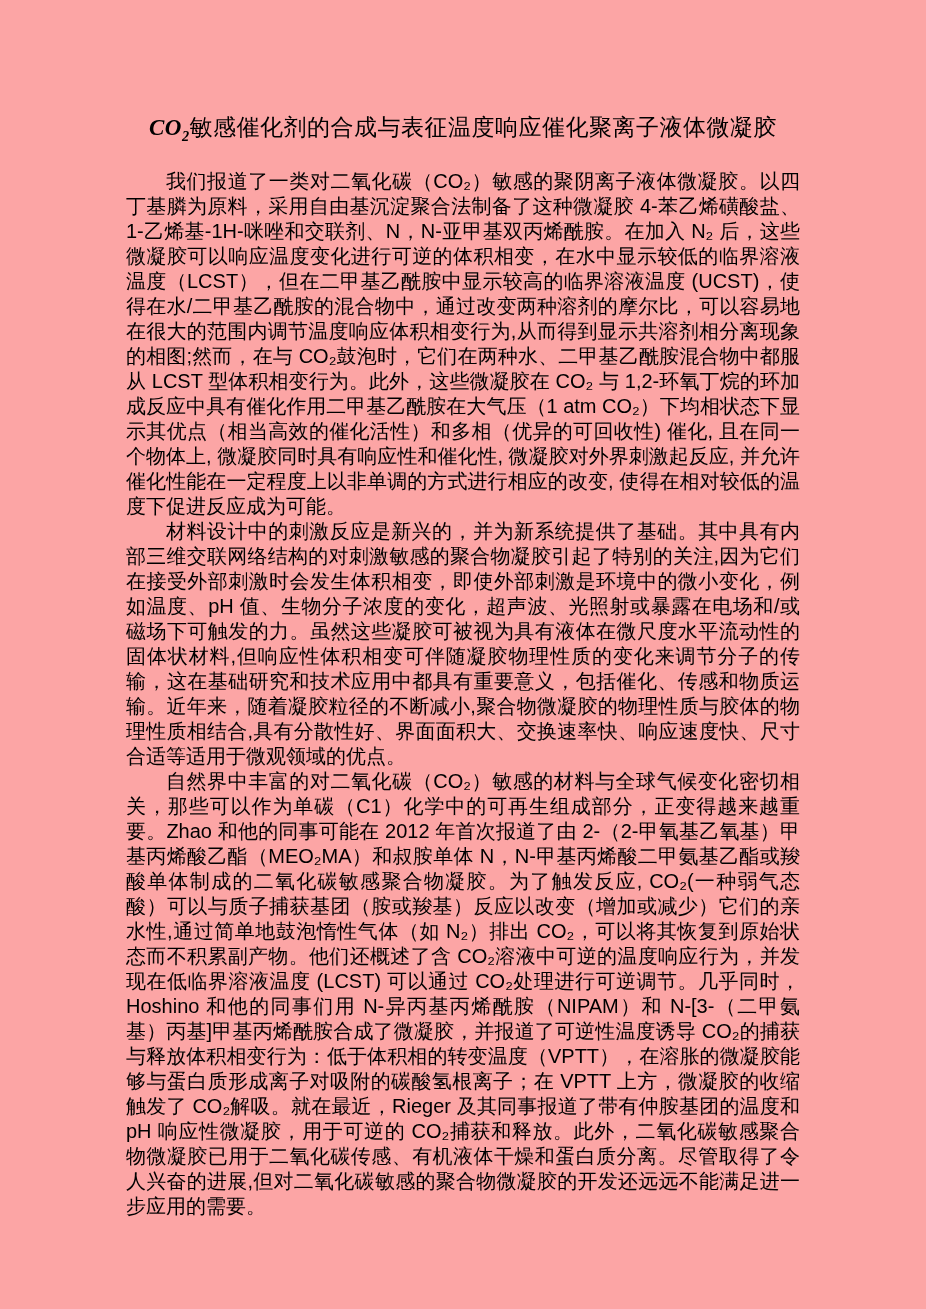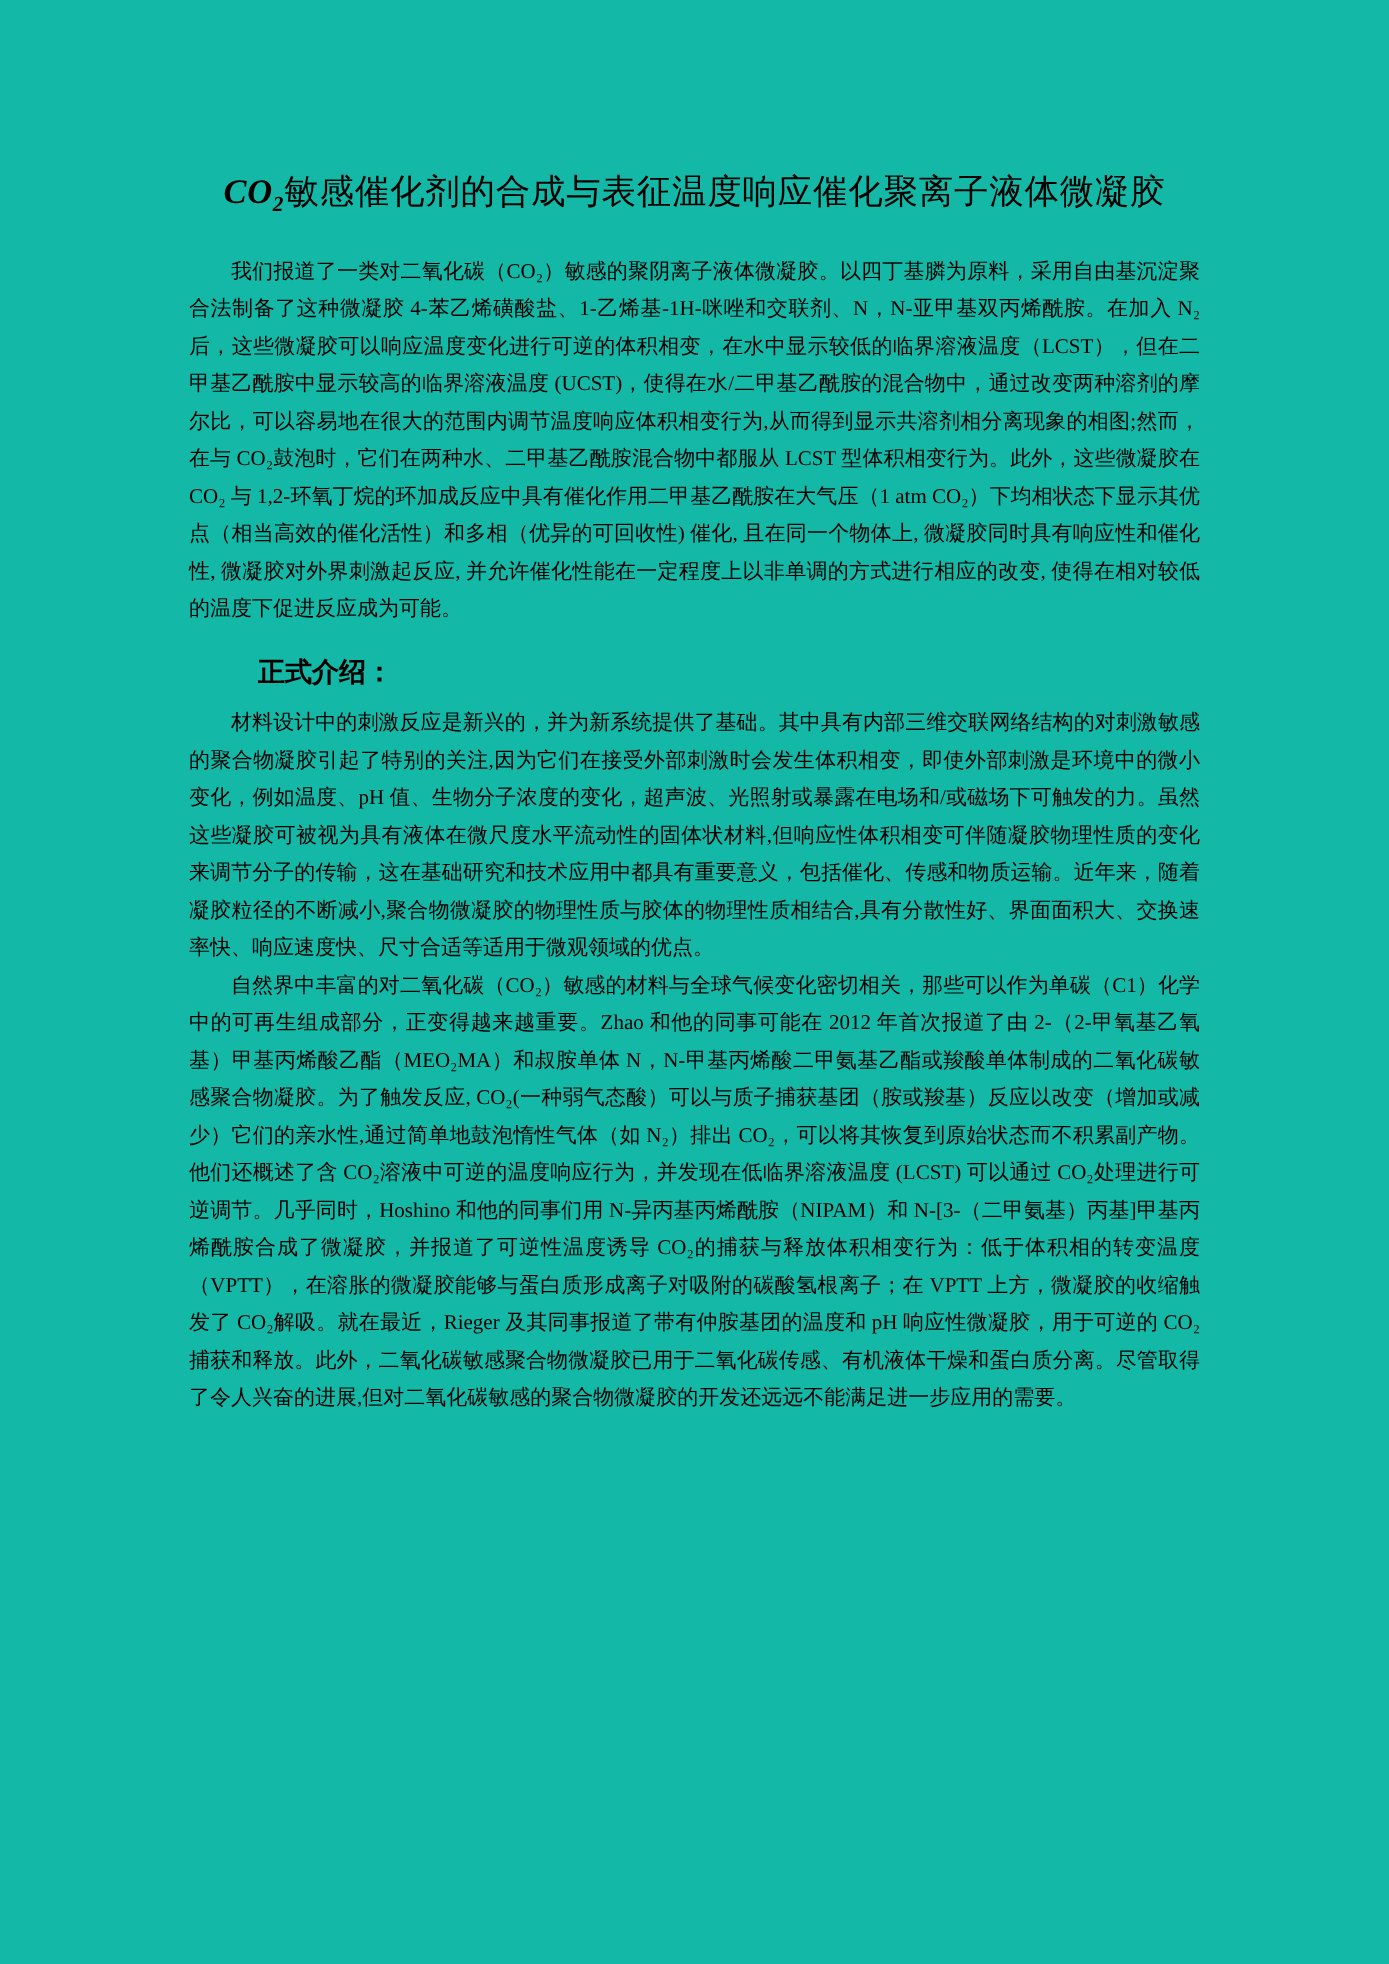--- a/index.html
+++ b/index.html
@@ -6,21 +6,21 @@
     margin: 0;
     padding: 0;
     background: #ffffff;
   }
   .page {
     position: relative;
     width: 926px;
     height: 1309px;
     box-sizing: border-box;
     padding: 110px 126px 0 126px;
-    background: #14b8a6;
+    background: #fca5a5;
     color: #000000;
     font-family: "Liberation Sans", "DejaVu Sans", sans-serif;
     overflow: hidden;
   }
   .doc-title {
     margin: 0 0 24px 0;
     font-size: 23px;
     line-height: 34px;
     font-weight: 500;
     text-align: center;
@@ -40,38 +40,36 @@
     padding-left: 46px;
     font-size: 18px;
     line-height: 26px;
     font-weight: 700;
   }
   .section-heading.intro {
     margin-top: 16px;
   }
   .body-paragraph {
     margin: 0;
-    font-size: 14px;
+    font-size: 20px;
     line-height: 25px;
     text-align: justify;
     text-indent: 2em;
     word-break: break-word;
-    font-family: Liberation Serif, serif;
   }
 </style>
 </head>
 <body>
 
 <div class="page">
 
   <h1 class="doc-title"><span class="chem-formula"><span>CO</span><sub>2</sub></span><span>敏感催化剂的合成与表征温度响应催化聚离子液体微凝胶</span></h1>
 
 
   <p class="body-paragraph">我们报道了一类对二氧化碳（CO₂）敏感的聚阴离子液体微凝胶。以四丁基膦为原料，采用自由基沉淀聚合法制备了这种微凝胶 4-苯乙烯磺酸盐、1-乙烯基-1H-咪唑和交联剂、N，N-亚甲基双丙烯酰胺。在加入 N₂ 后，这些微凝胶可以响应温度变化进行可逆的体积相变，在水中显示较低的临界溶液温度（LCST），但在二甲基乙酰胺中显示较高的临界溶液温度 (UCST)，使得在水/二甲基乙酰胺的混合物中，通过改变两种溶剂的摩尔比，可以容易地在很大的范围内调节温度响应体积相变行为,从而得到显示共溶剂相分离现象的相图;然而，在与 CO₂鼓泡时，它们在两种水、二甲基乙酰胺混合物中都服从 LCST 型体积相变行为。此外，这些微凝胶在 CO₂ 与 1,2-环氧丁烷的环加成反应中具有催化作用二甲基乙酰胺在大气压（1 atm CO₂）下均相状态下显示其优点（相当高效的催化活性）和多相（优异的可回收性) 催化, 且在同一个物体上, 微凝胶同时具有响应性和催化性, 微凝胶对外界刺激起反应, 并允许催化性能在一定程度上以非单调的方式进行相应的改变, 使得在相对较低的温度下促进反应成为可能。</p>
 
-  <h2 class="section-heading intro">正式介绍：</h2>
 
   <p class="body-paragraph">材料设计中的刺激反应是新兴的，并为新系统提供了基础。其中具有内部三维交联网络结构的对刺激敏感的聚合物凝胶引起了特别的关注,因为它们在接受外部刺激时会发生体积相变，即使外部刺激是环境中的微小变化，例如温度、pH 值、生物分子浓度的变化，超声波、光照射或暴露在电场和/或磁场下可触发的力。虽然这些凝胶可被视为具有液体在微尺度水平流动性的固体状材料,但响应性体积相变可伴随凝胶物理性质的变化来调节分子的传输，这在基础研究和技术应用中都具有重要意义，包括催化、传感和物质运输。近年来，随着凝胶粒径的不断减小,聚合物微凝胶的物理性质与胶体的物理性质相结合,具有分散性好、界面面积大、交换速率快、响应速度快、尺寸合适等适用于微观领域的优点。</p>
 
   <p class="body-paragraph">自然界中丰富的对二氧化碳（CO₂）敏感的材料与全球气候变化密切相关，那些可以作为单碳（C1）化学中的可再生组成部分，正变得越来越重要。Zhao 和他的同事可能在 2012 年首次报道了由 2-（2-甲氧基乙氧基）甲基丙烯酸乙酯（MEO₂MA）和叔胺单体 N，N-甲基丙烯酸二甲氨基乙酯或羧酸单体制成的二氧化碳敏感聚合物凝胶。为了触发反应, CO₂(一种弱气态酸）可以与质子捕获基团（胺或羧基）反应以改变（增加或减少）它们的亲水性,通过简单地鼓泡惰性气体（如 N₂）排出 CO₂，可以将其恢复到原始状态而不积累副产物。他们还概述了含 CO₂溶液中可逆的温度响应行为，并发现在低临界溶液温度 (LCST) 可以通过 CO₂处理进行可逆调节。几乎同时，Hoshino 和他的同事们用 N-异丙基丙烯酰胺（NIPAM）和 N-[3-（二甲氨基）丙基]甲基丙烯酰胺合成了微凝胶，并报道了可逆性温度诱导 CO₂的捕获与释放体积相变行为：低于体积相的转变温度（VPTT），在溶胀的微凝胶能够与蛋白质形成离子对吸附的碳酸氢根离子；在 VPTT 上方，微凝胶的收缩触发了 CO₂解吸。就在最近，Rieger 及其同事报道了带有仲胺基团的温度和 pH 响应性微凝胶，用于可逆的 CO₂捕获和释放。此外，二氧化碳敏感聚合物微凝胶已用于二氧化碳传感、有机液体干燥和蛋白质分离。尽管取得了令人兴奋的进展,但对二氧化碳敏感的聚合物微凝胶的开发还远远不能满足进一步应用的需要。</p>
 
 
 </div>
 
 </body></html>

